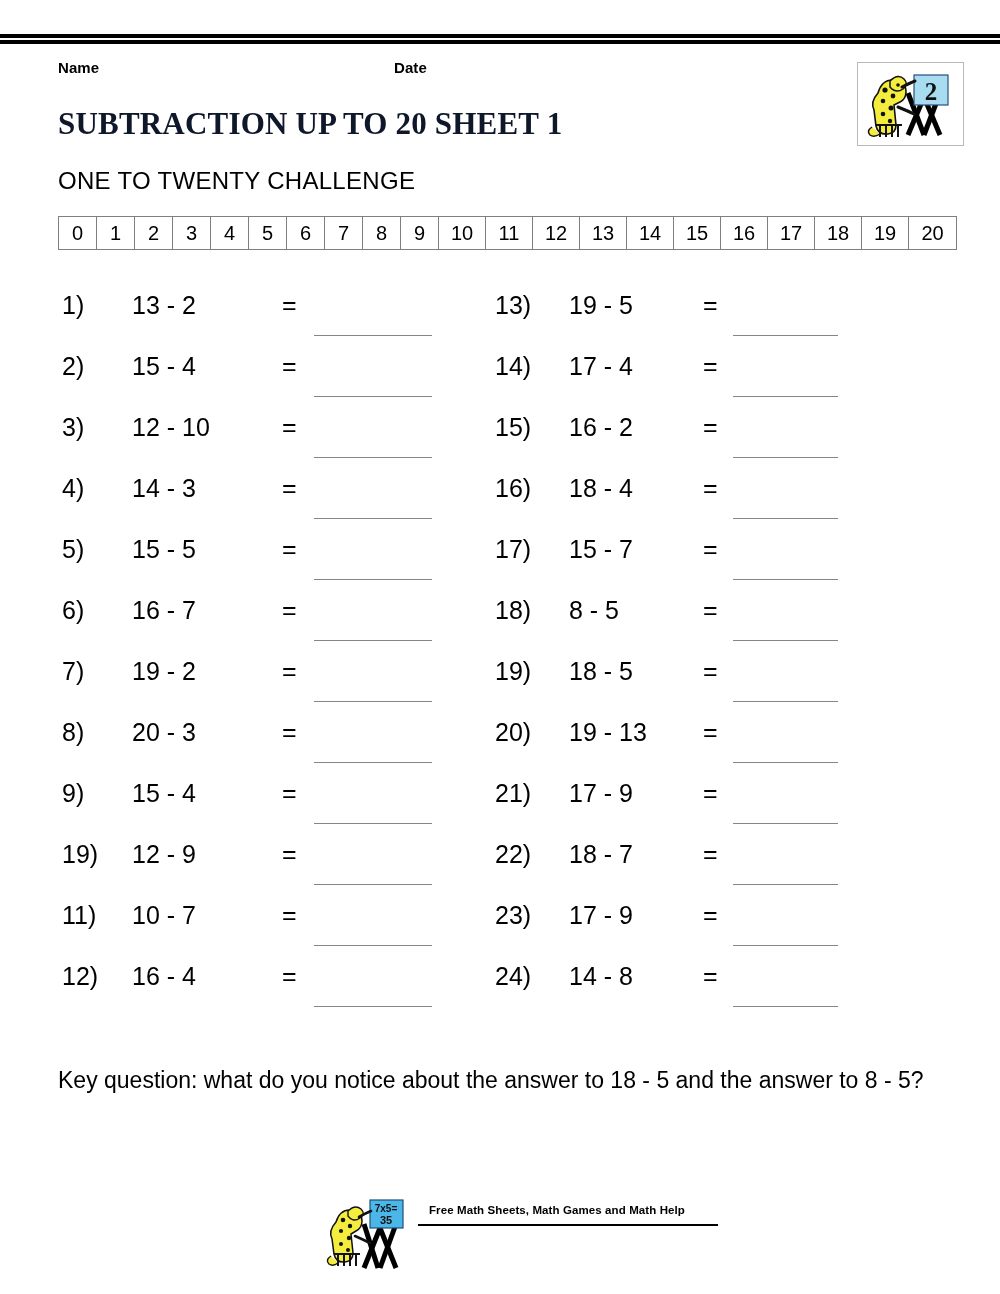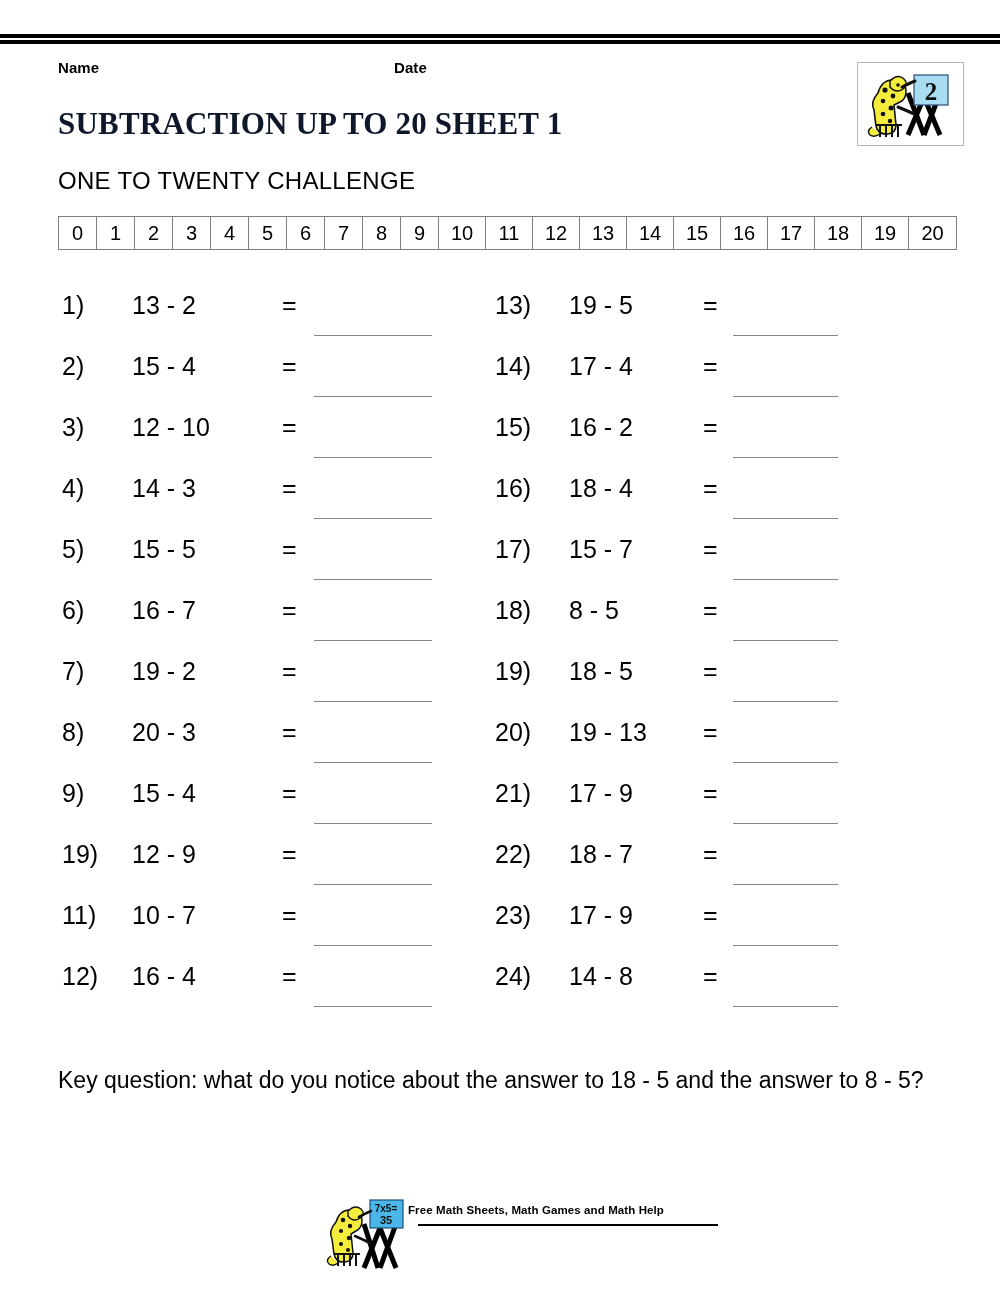--- a/index.html
+++ b/index.html
@@ -172,21 +172,21 @@
   
   #footer-brand {
     position: absolute;
     left: 320px;
     top: 1196px;
     width: 400px;
     height: 76px;
   }
   #footer-brand .tagline {
     position: absolute;
-    left: 88px;
+    left: 109px;
     top: 8px;
     font-size: 11.5px;
     font-weight: bold;
     letter-spacing: .1px;
     white-space: nowrap;
   }
   #footer-brand .rule {
     position: absolute;
     left: 98px;
     top: 28px;

